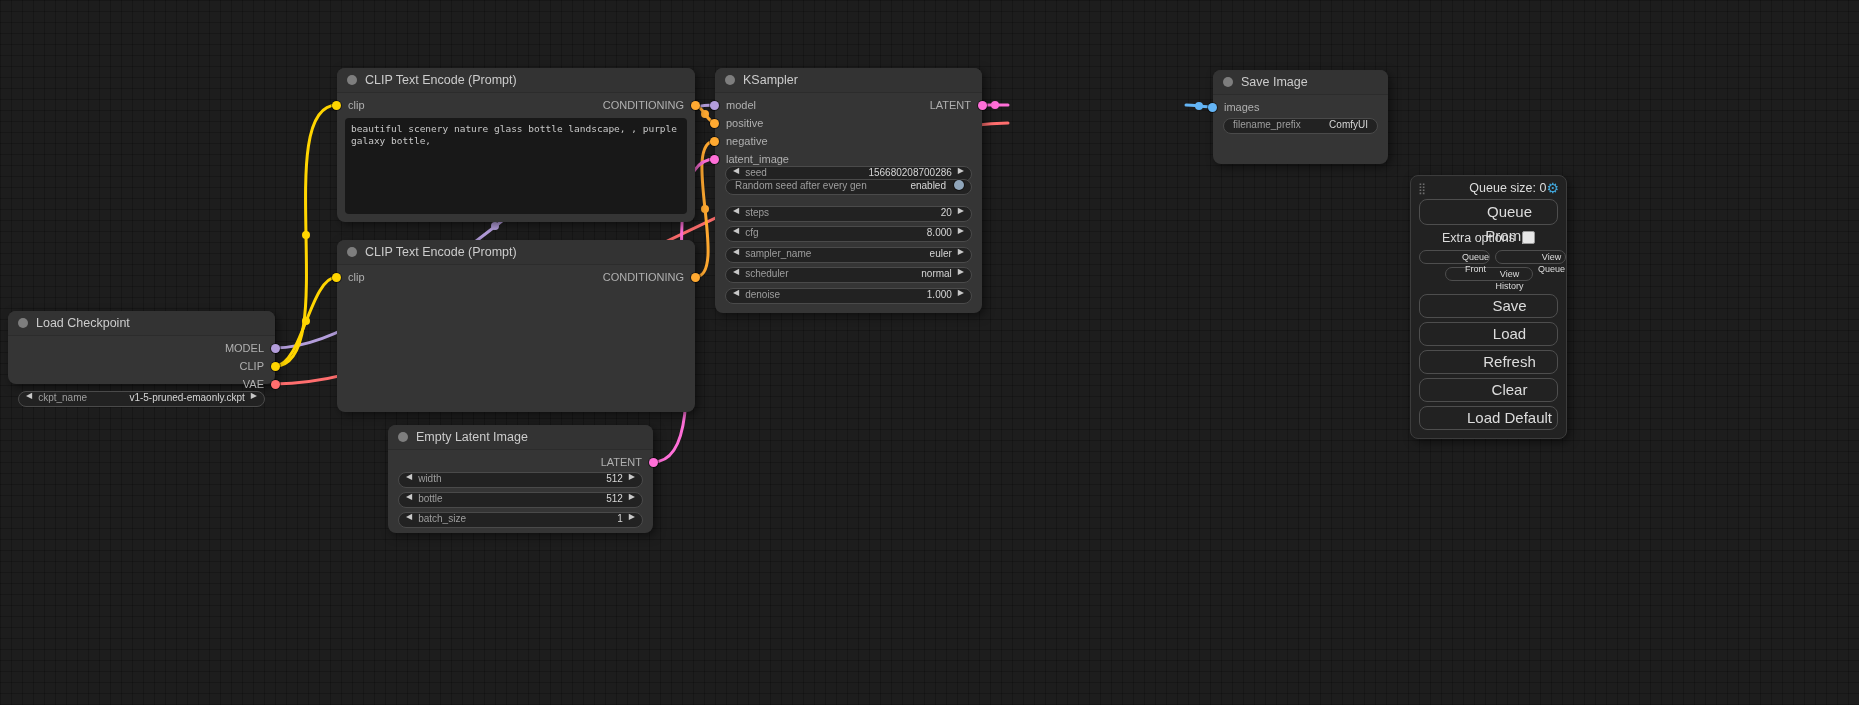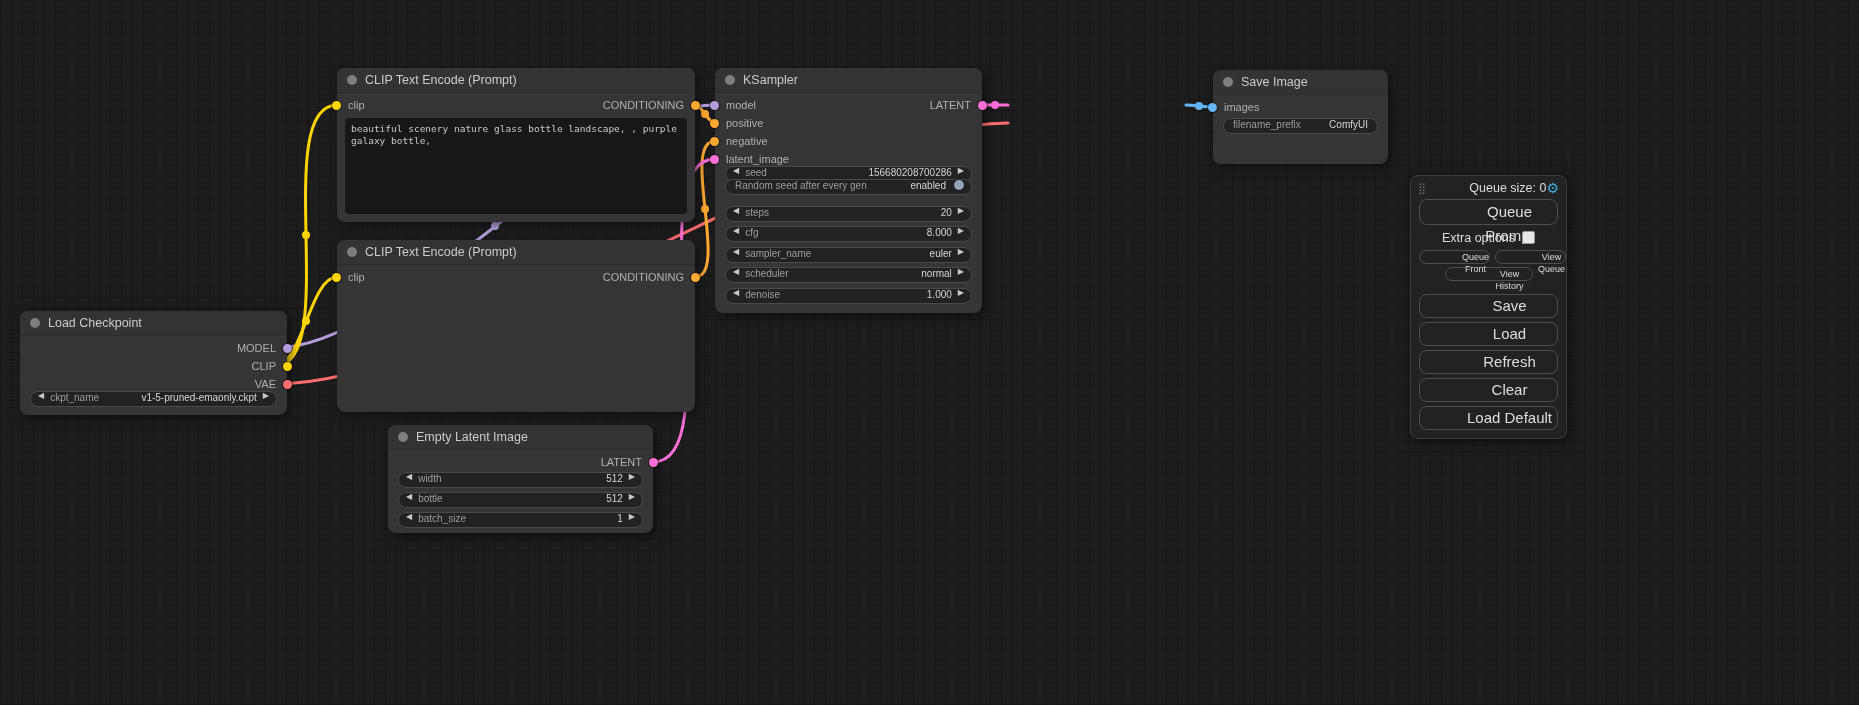--- a/index.html
+++ b/index.html
@@ -95,21 +95,21 @@
     <circle cx="306" cy="235" r="4" fill="#FFD500"></circle>
     <circle cx="306" cy="321" r="4" fill="#FFD500"></circle>
     <circle cx="641" cy="253" r="4" fill="#FF6E6E"></circle>
     <circle cx="705" cy="114" r="4" fill="#FFA931"></circle>
     <circle cx="705" cy="209" r="4" fill="#FFA931"></circle>
     <circle cx="684" cy="310" r="4" fill="#FF6FD8"></circle>
     <circle cx="995" cy="105" r="4" fill="#FF6FD8"></circle>
     <circle cx="1199" cy="106" r="4" fill="#64B5F6"></circle>
   </svg>
 
-  <div class="node" style="left:20px;top:311px;width:267px;height:104px;">
+  <div class="node" style="left:8px;top:311px;width:267px;height:73px;">
     <div class="node-title">
       <span class="collapse-dot"></span>
       <span>Load Checkpoint</span>
     </div>
     <div class="outputs" style="top:28px;">
       <div class="slot">
         <span>MODEL</span>
         <span class="dot" style="background-color: rgb(179, 157, 219);"></span>
       </div>
       <div class="slot">

